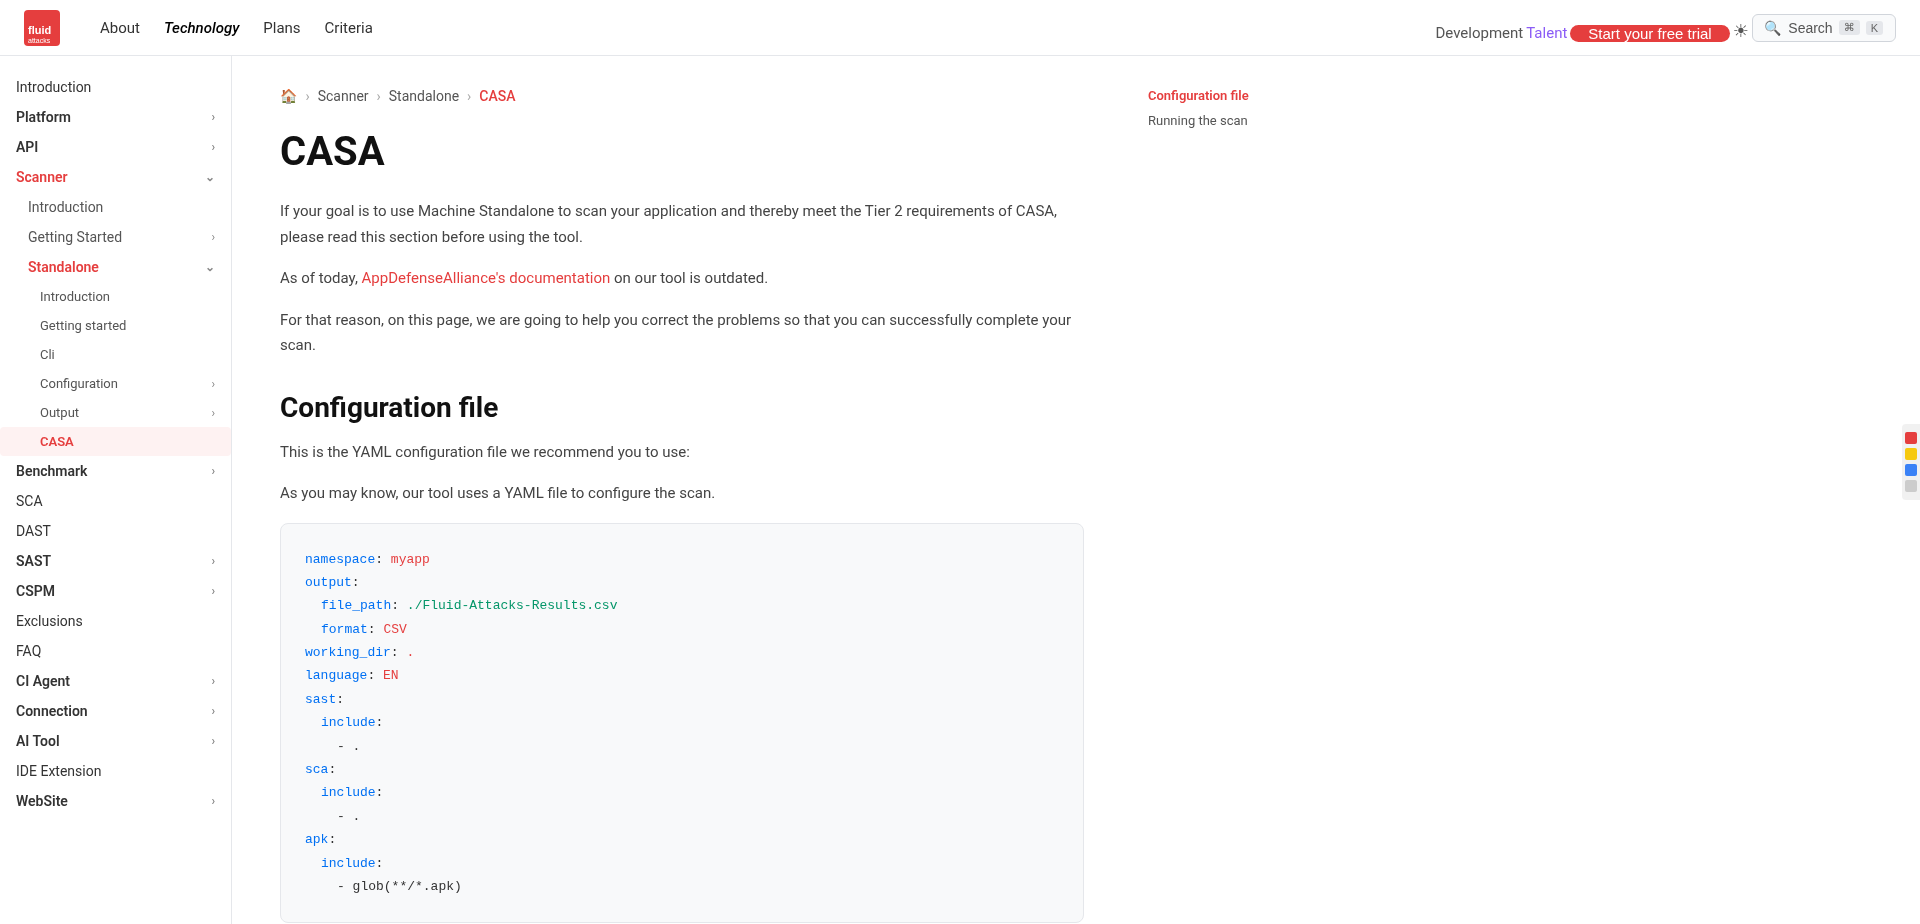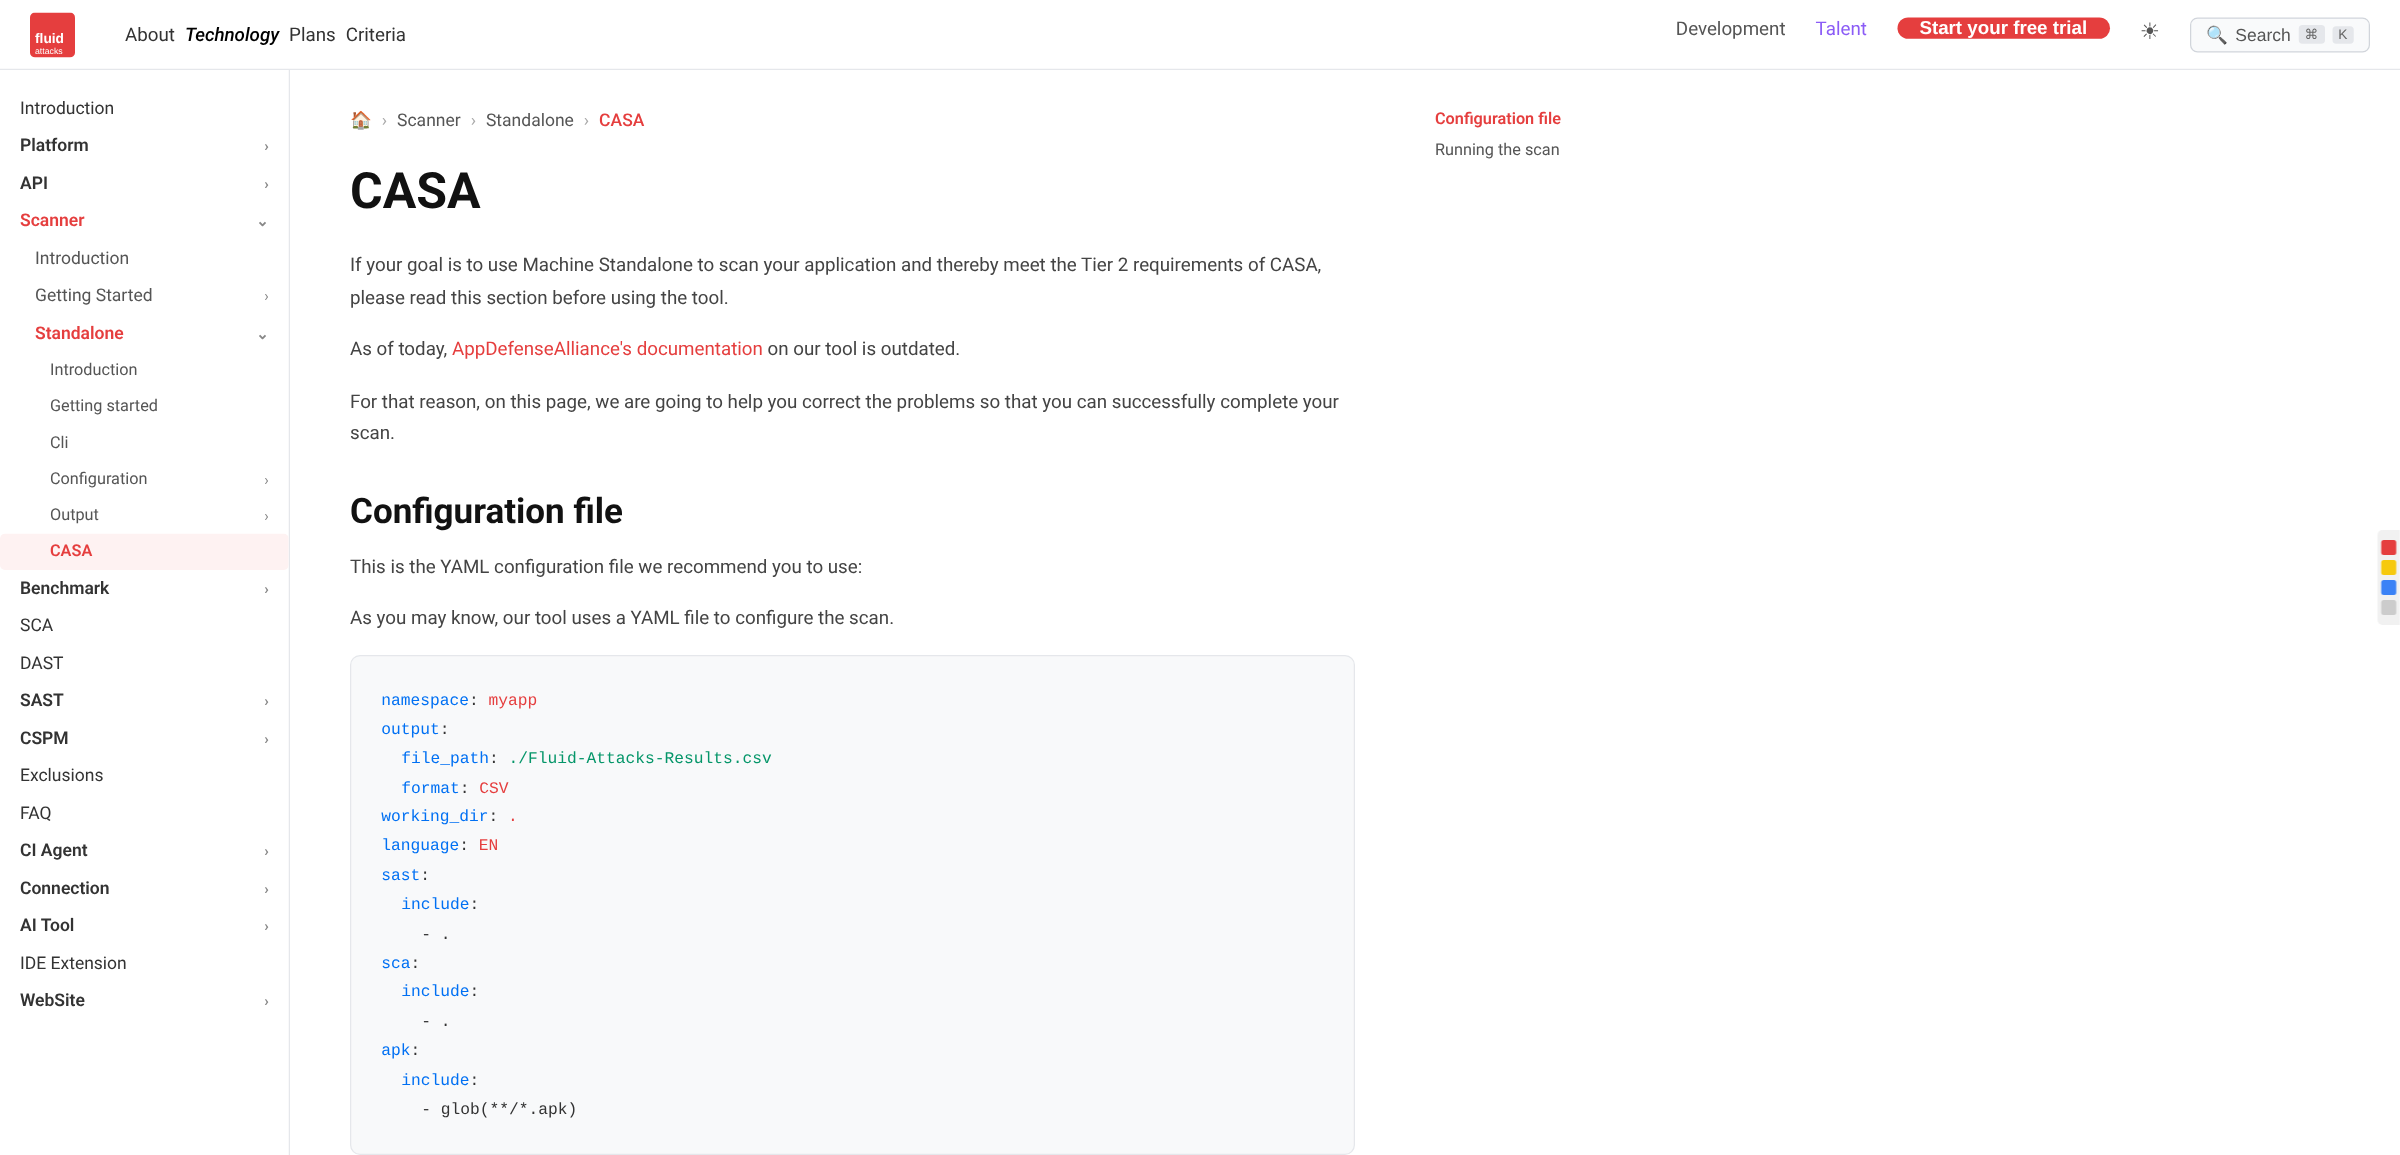--- a/index.html
+++ b/index.html
@@ -6,29 +6,29 @@
     body { font-family: -apple-system, BlinkMacSystemFont, 'Segoe UI', Roboto, sans-serif; font-size: 14px; color: #333; background: #fff; }
 
     
     .topnav {
       display: flex; align-items: center; height: 56px;
       border-bottom: 1px solid #e5e7eb;
       padding: 0 24px; position: sticky; top: 0; background: #fff; z-index: 100;
     }
     .topnav-logo { display: flex; align-items: center; margin-right: 32px; }
     .topnav-logo-icon { width: 36px; height: 36px; margin-right: 8px; }
-    .topnav-links { display: flex; align-items: center; gap: 8px; flex: 1; }
+    .topnav-links { display: flex; align-items: center; gap: 24px; flex: 1; }
     .topnav-link { color: #333; text-decoration: none; font-size: 15px; }
     .topnav-link.active { color: #000000; font-weight: 500; font-style: italic; }
-    .topnav-right { display: flex; align-items: flex-start; gap: 24px; margin-left: auto; }
+    .topnav-right { display: flex; align-items: flex-end; gap: 3px; margin-left: auto; }
     .topnav-dev { color: #555; font-size: 15px; text-decoration: none; }
     .topnav-talent { color: #8b5cf6; font-size: 15px; text-decoration: none; }
     .btn-trial {
       background: #e53e3e; color: #fff; border: none; border-radius: 16px;
-      padding: 0 18px; font-size: 15px; font-weight: 700; cursor: pointer;
+      padding: 0 18px; font-size: 15px; font-weight: 400; cursor: pointer;
     }
     .topnav-icon-btn {
       background: none; border: none; cursor: pointer; color: #555; font-size: 18px;
       display: flex; align-items: center;
     }
     .search-btn {
       display: flex; align-items: center; gap: 6px;
       border: 1px solid #d1d5db; border-radius: 6px; padding: 5px 12px;
       background: #f9fafb; cursor: pointer; color: #555; font-size: 14px;
     }

